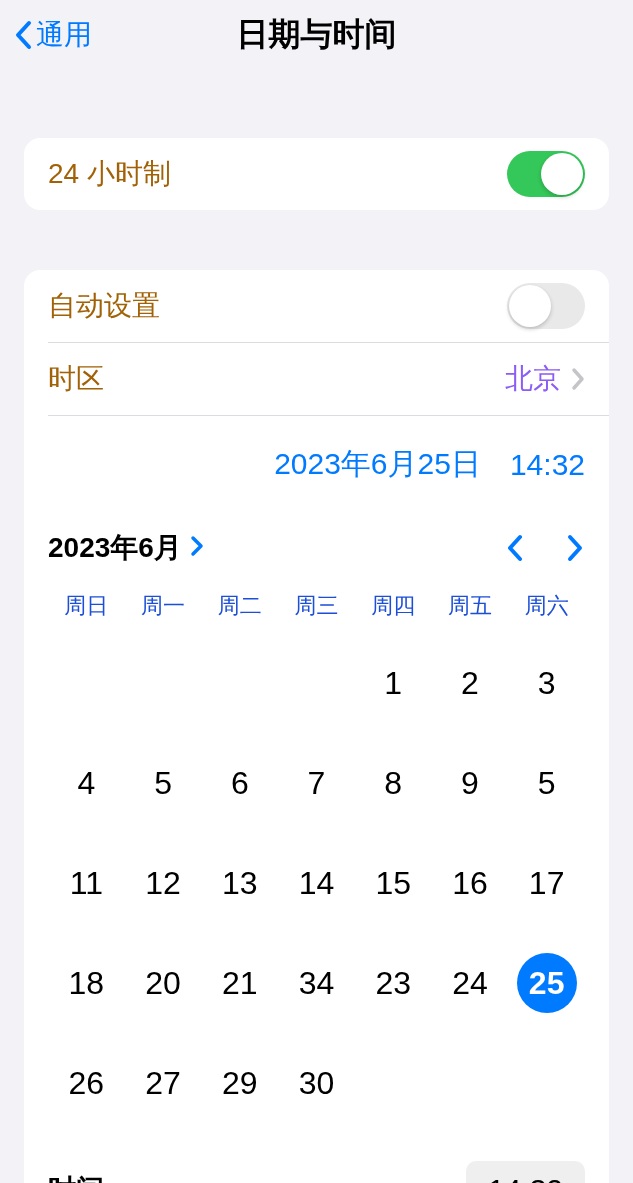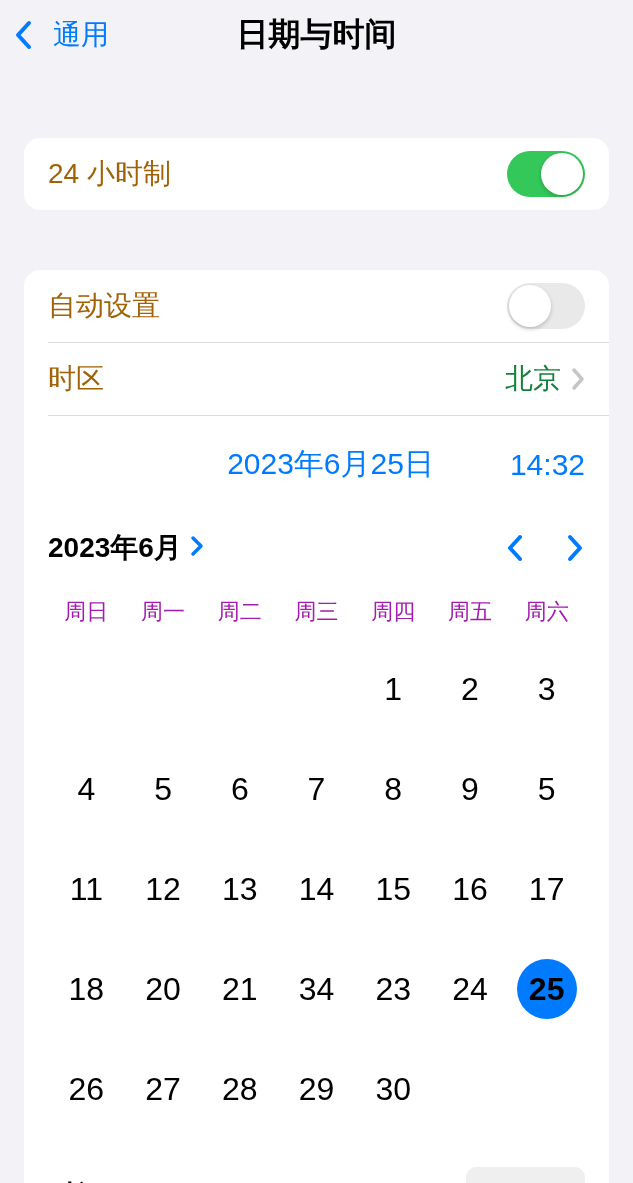--- a/index.html
+++ b/index.html
@@ -17,21 +17,20 @@
       height: 70px;
       position: relative;
     }
     .back-button {
       display: flex;
       align-items: center;
       color: #007aff;
       font-size: 28px;
       padding-left: 14px;
       cursor: pointer;
-      gap: 17px;
     }
     .back-button svg { margin-right: 4px; }
     .header-title {
       position: absolute;
       left: 50%;
       transform: translateX(-50%);
       font-size: 32px;
       font-weight: 600;
     }
     .section {
@@ -73,44 +72,44 @@
       background: #fff;
       border-radius: 50%;
       top: 2px;
       box-shadow: 0 2px 4px rgba(0,0,0,0.2);
     }
     .toggle.on .knob { right: 2px; }
     .toggle.off .knob { left: 2px; }
     .row-value {
       display: flex;
       align-items: center;
-      color: #15803d;
+      color: #8b5cf6;
       font-size: 28px;
     }
     .chevron-right {
       margin-left: 10px;
     }
     .datetime-row {
       display: flex;
       align-items: center;
       justify-content: flex-end;
-      gap: 76px;
+      gap: 29px;
       padding: 28px 24px 16px 24px;
       color: #007aff;
       font-size: 30px;
     }
     .calendar {
       padding: 0 24px 20px 24px;
     }
     .cal-header {
       display: flex;
       align-items: center;
       justify-content: space-between;
       margin-top: 28px;
-      margin-bottom: 26px;
+      margin-bottom: 20px;
     }
     .cal-month {
       display: flex;
       align-items: center;
       font-size: 28px;
       font-weight: 600;
       cursor: pointer;
     }
     .cal-month .chev {
       color: #007aff;
@@ -123,41 +122,41 @@
     }
     .cal-nav span { cursor: pointer; display: flex; align-items: center; }
     .weekdays {
       display: grid;
       grid-template-columns: repeat(7, 1fr);
       text-align: center;
       margin-bottom: 8px;
     }
     .weekday {
       font-size: 22px;
-      color: #a21caf;
+      color: #1d4ed8;
       padding: 4px 0;
     }
     .days {
       display: grid;
       grid-template-columns: repeat(7, 1fr);
     }
     .day {
       height: 100px;
       display: flex;
       align-items: center;
       justify-content: center;
       font-size: 32px;
       color: #000;
       position: relative;
       cursor: pointer;
     }
     .day.empty { cursor: default; }
     .day.selected span {
       background: #007aff;
-      color: #000000;
+      color: #ffffff;
       width: 60px;
       height: 60px;
       border-radius: 50%;
       display: flex;
       align-items: center;
       justify-content: center;
       font-weight: 600;
     }
     .time-row {
       display: flex;
@@ -330,23 +329,20 @@
         <div class="day selected">
           <span>25</span>
         </div>
         <div class="day">
           <span>26</span>
         </div>
         <div class="day">
           <span>27</span>
         </div>
         <div class="day">
-          <span>28</span>
-        </div>
-        <div class="day">
           <span>29</span>
         </div>
         <div class="day">
           <span>30</span>
         </div>
       </div>
   </div>
 
   <div class="time-row">
     <div class="time-label">时间</div>

